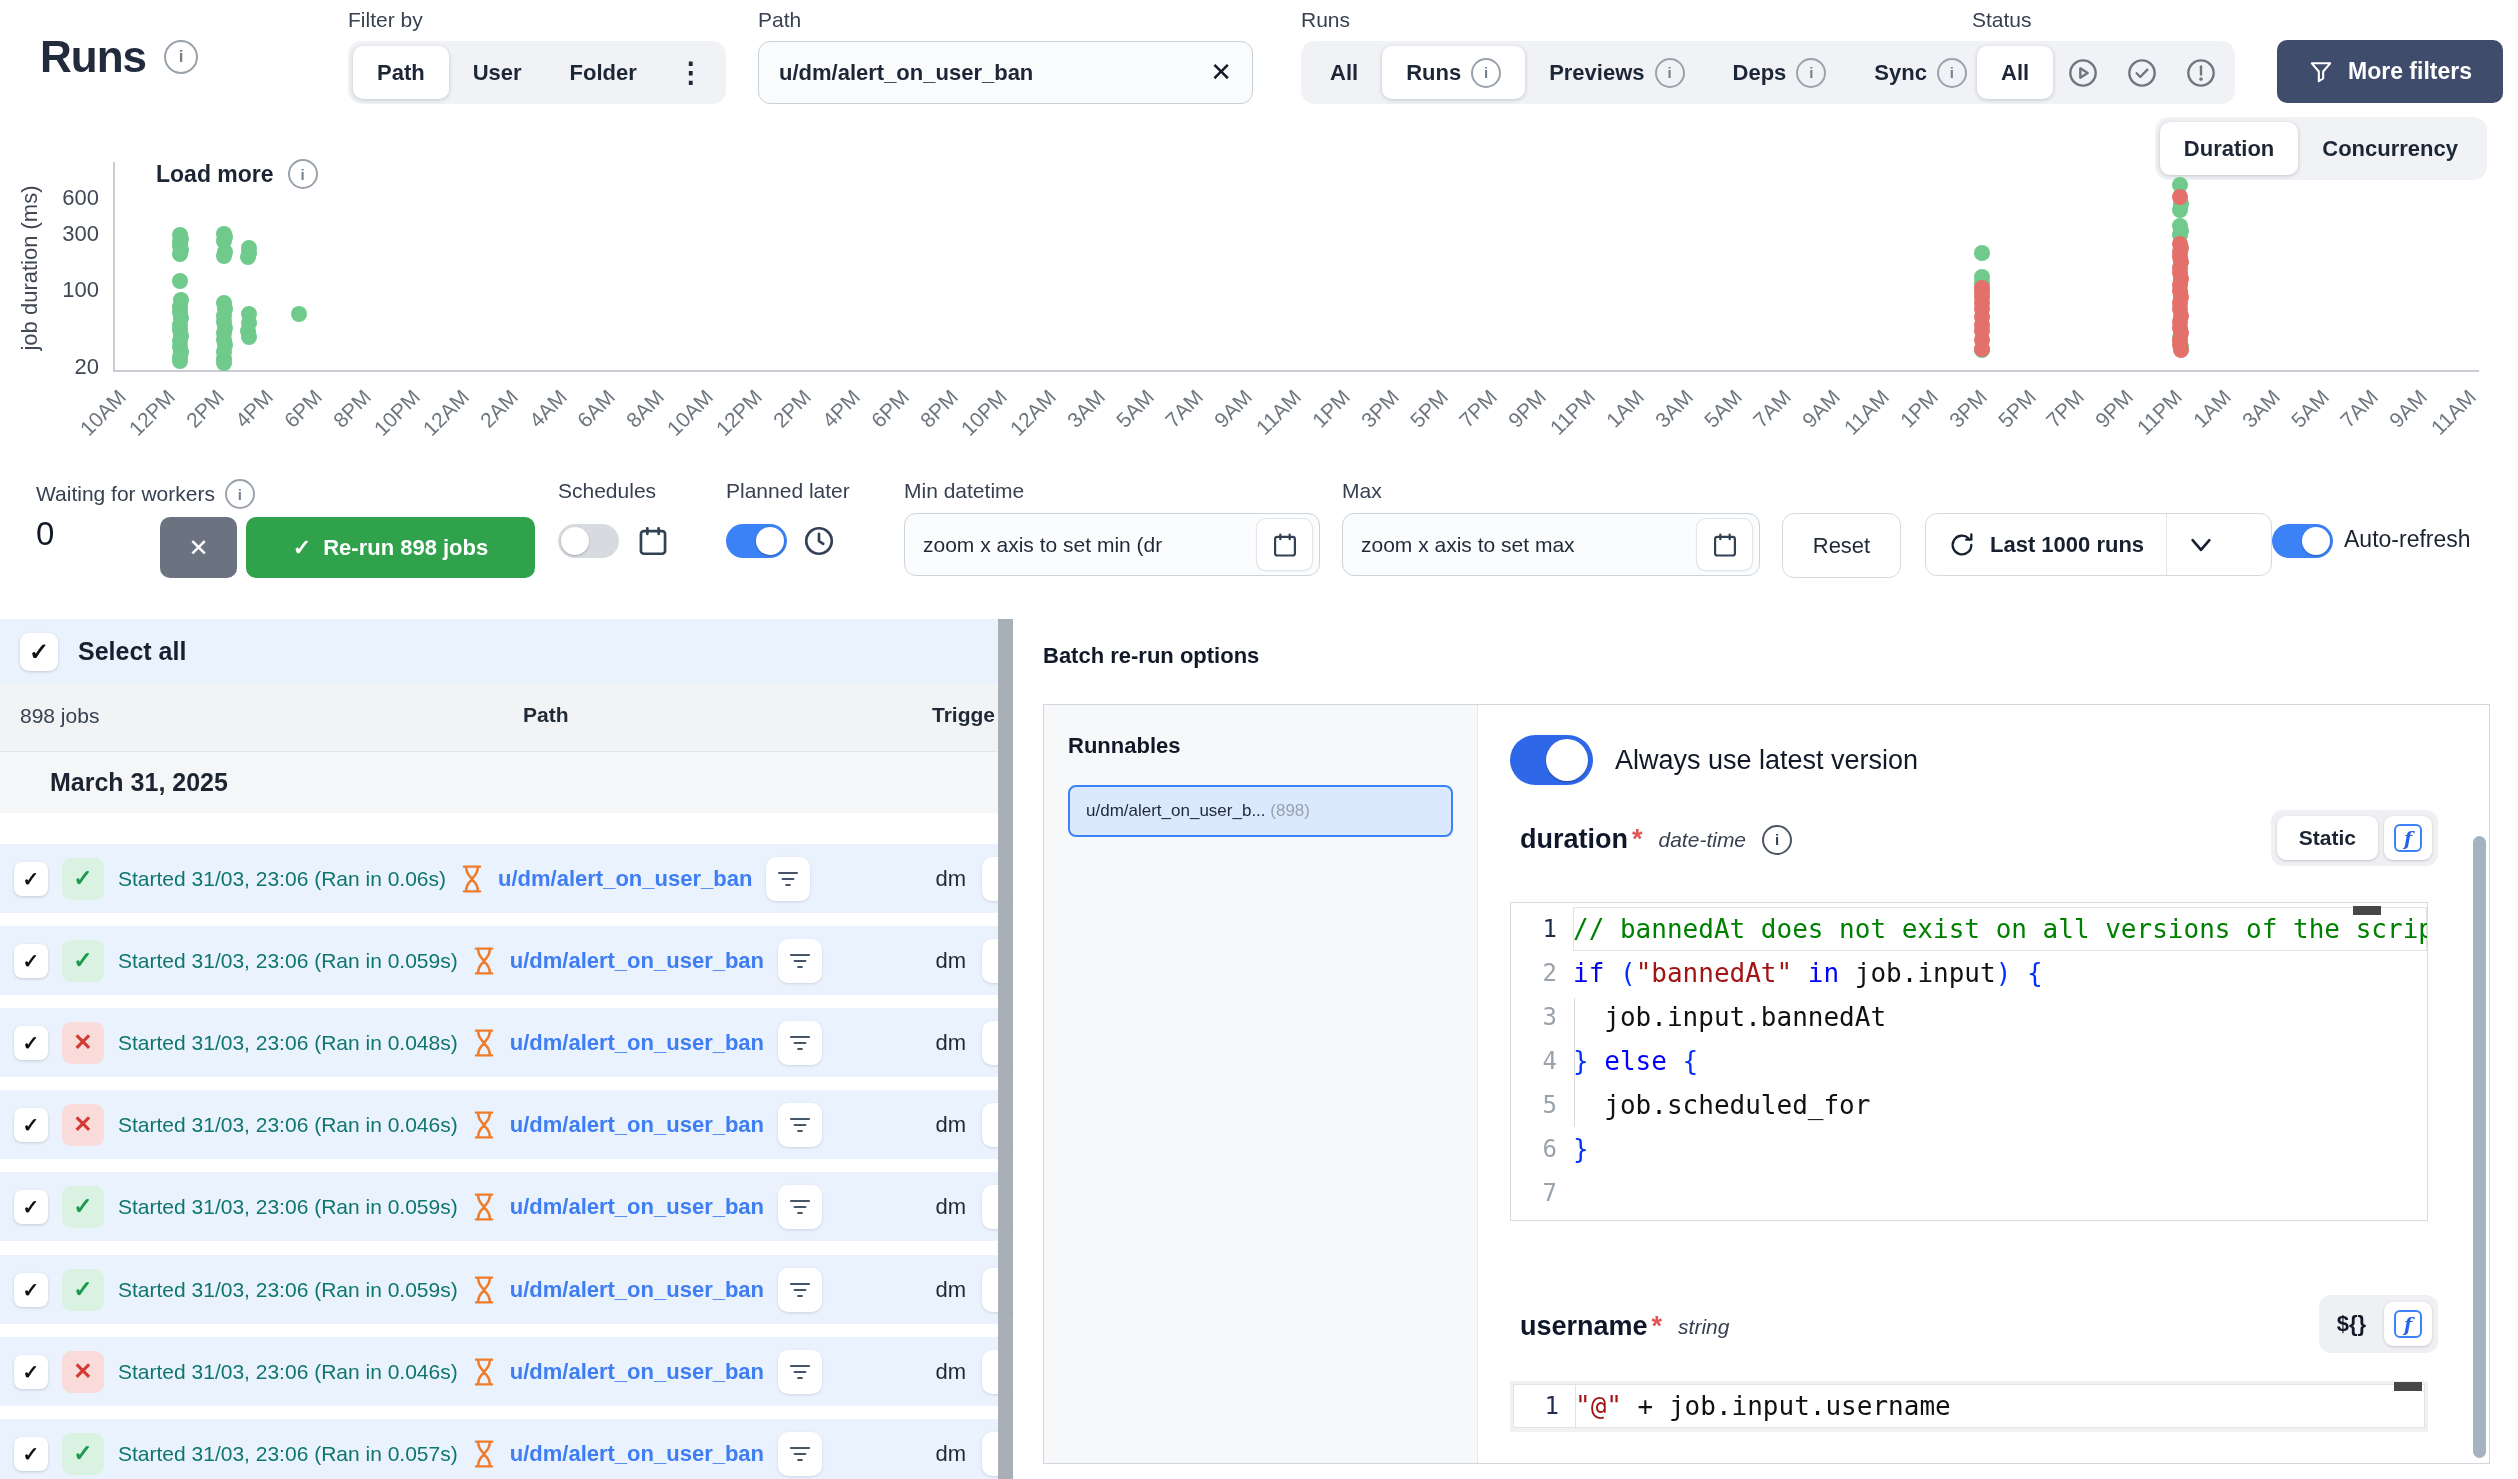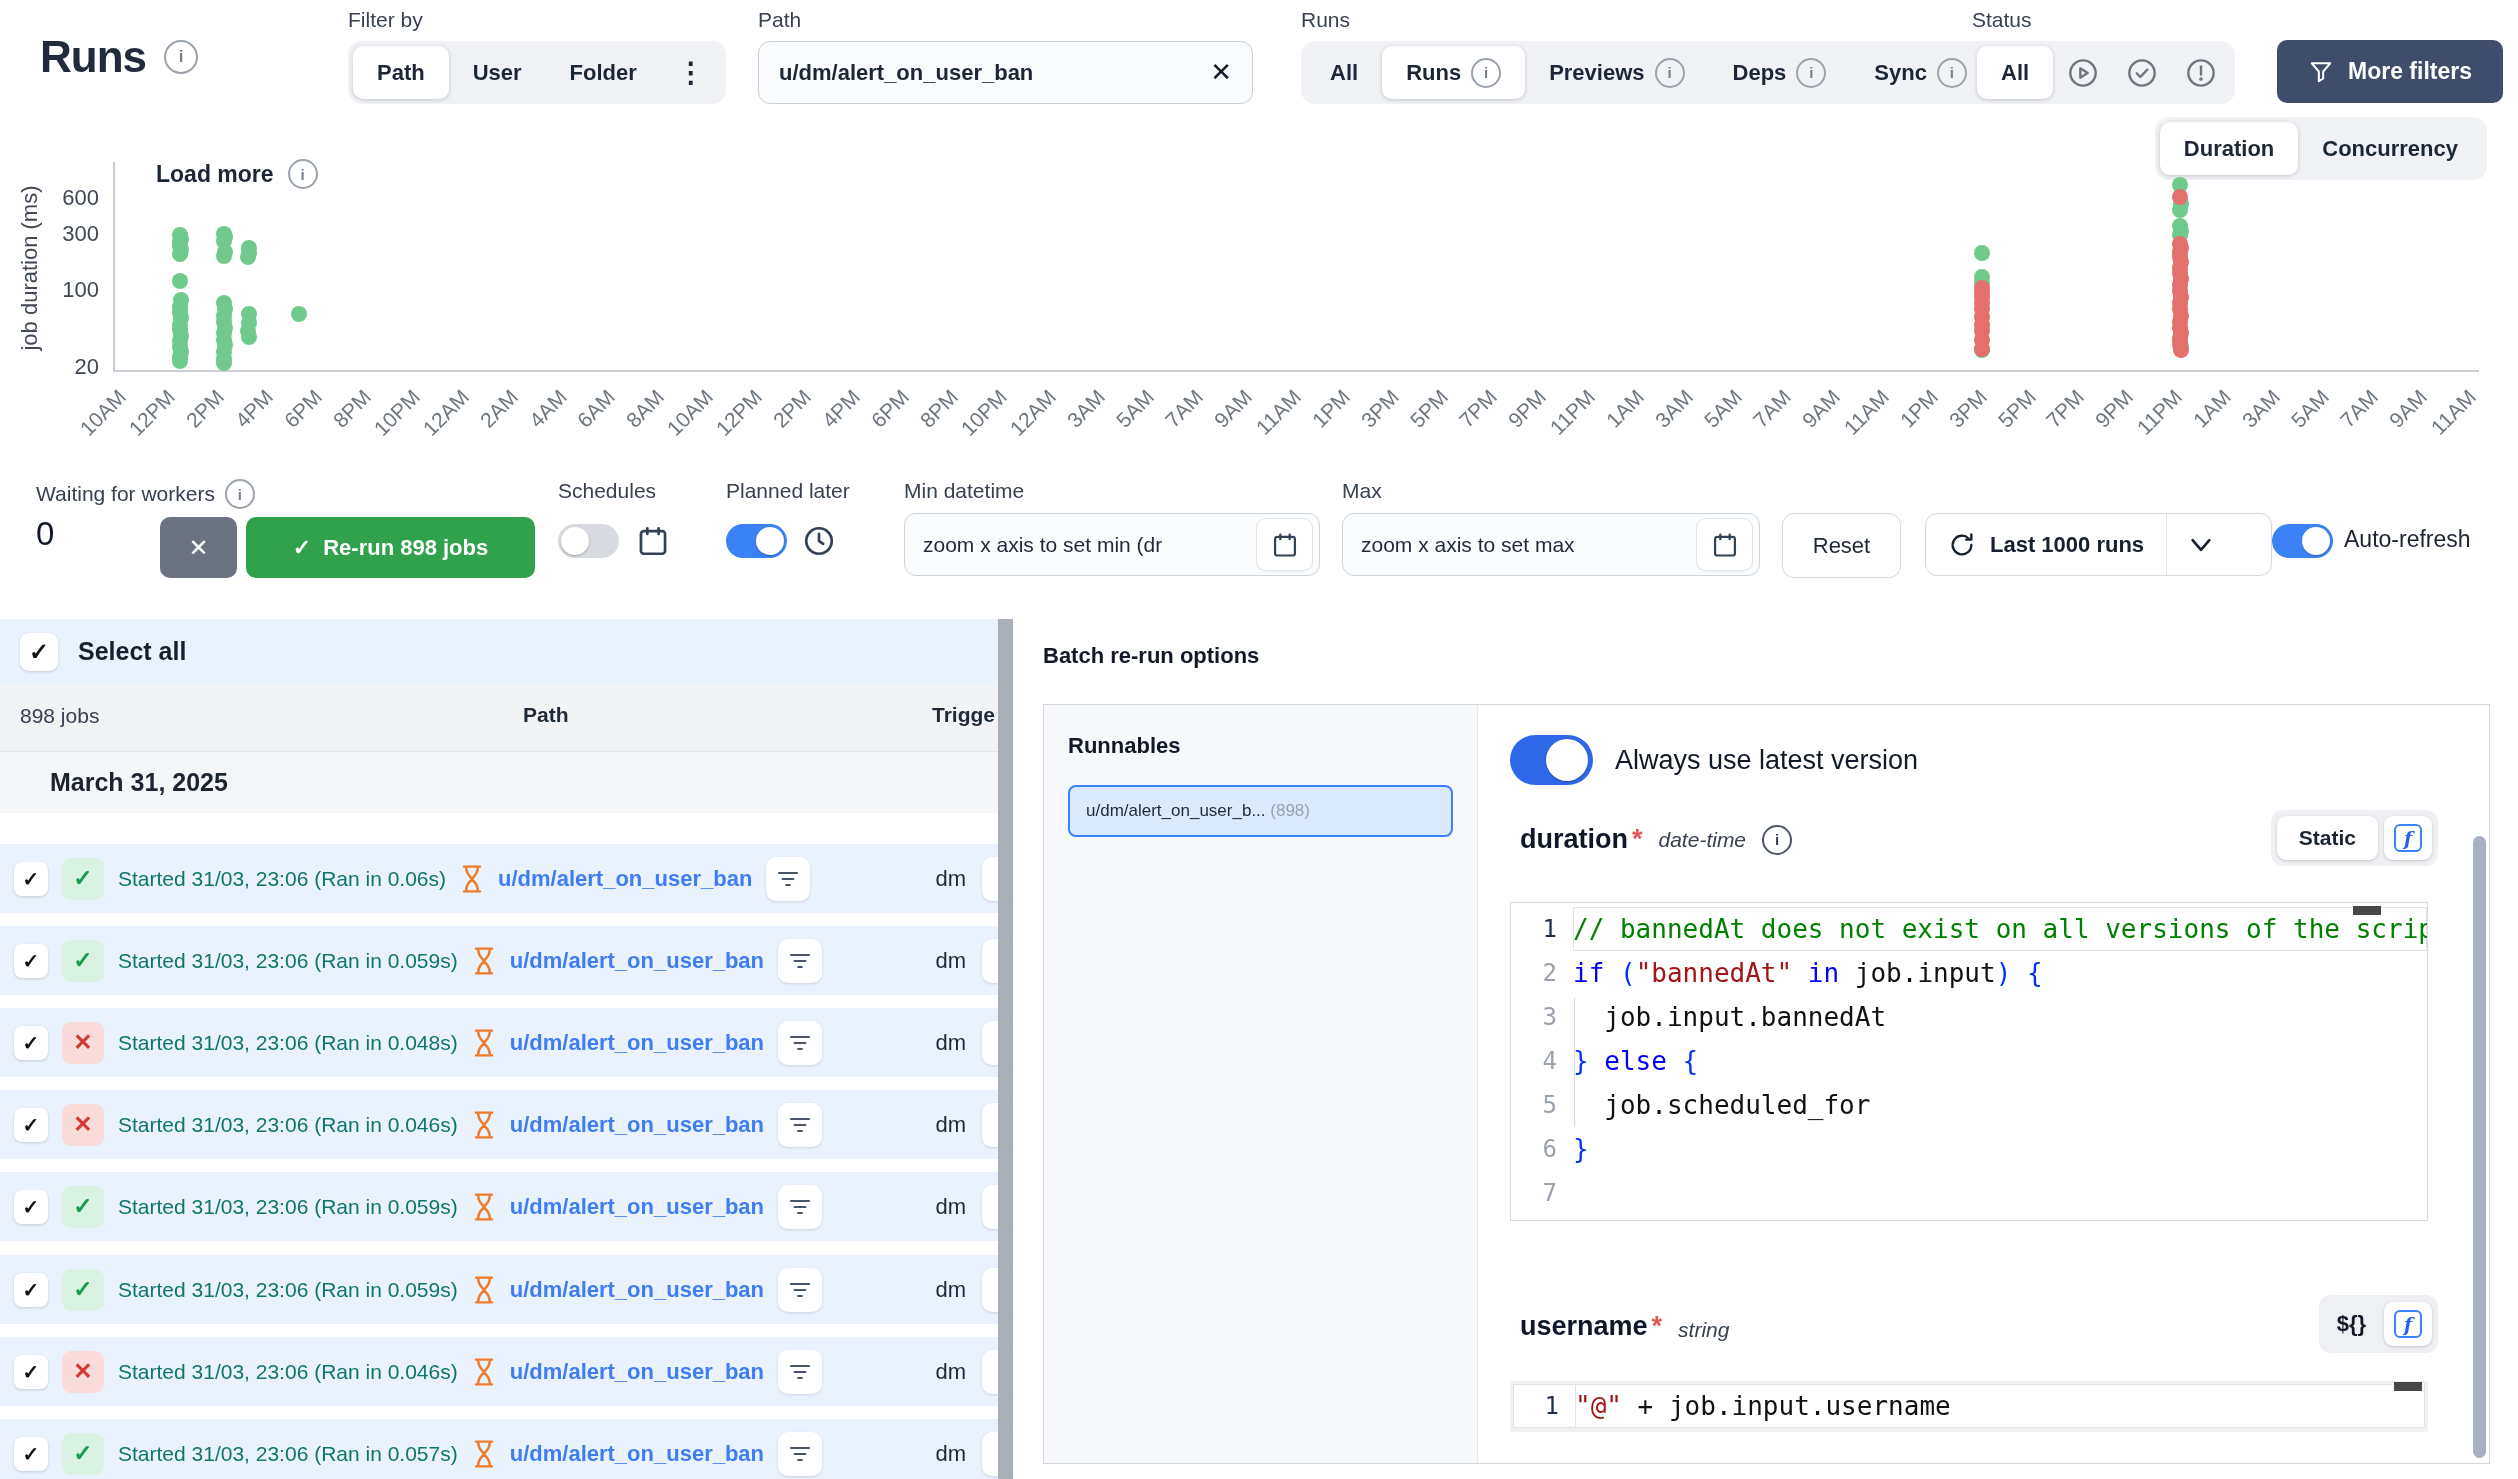--- a/index.html
+++ b/index.html
@@ -685,21 +685,21 @@
             <div class="cl">
               <span class="ln">6</span>
               <span class="code"><span class="tk-br">}</span></span>
             </div>
             <div class="cl">
               <span class="ln">7</span>
               <span class="code"></span>
             </div>
           </div>
 
-        <div class="field-row" style="left:42px;top:606px;align-items:flex-end;">
+        <div class="field-row" style="left:42px;top:606px;">
           <span class="fname">username</span>
           <span class="freq">*</span>
           <span class="ftype">string</span>
         </div>
         <div class="mode-group" style="right:51px;top:590px;">
           <span class="mode-plain">${}</span>
           <span class="fbtn">
               <span class="fglyph">f</span>
             </span>
         </div>

